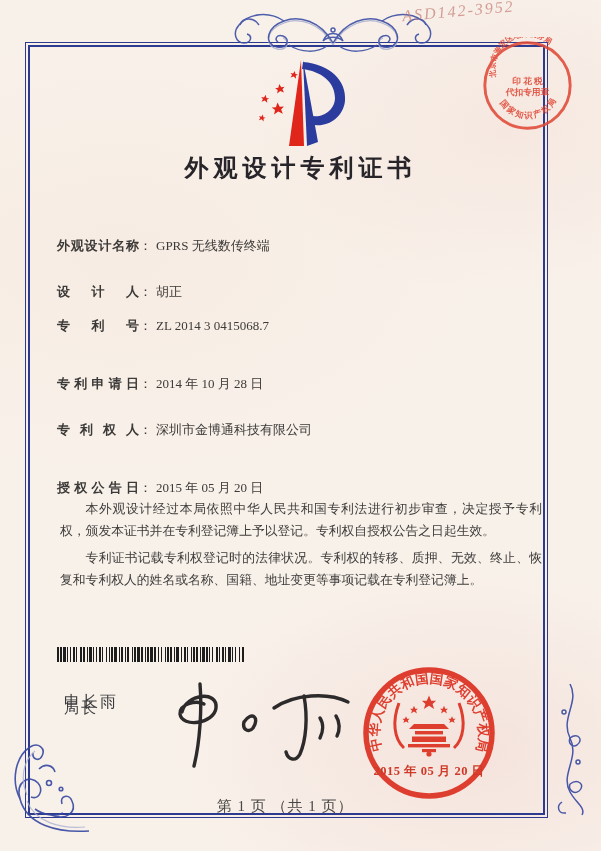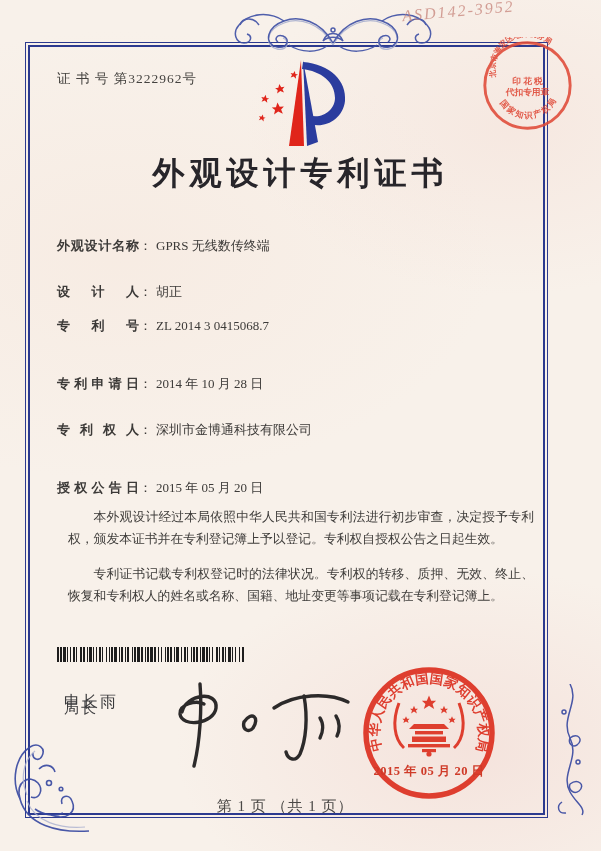--- a/index.html
+++ b/index.html
@@ -11,28 +11,28 @@
       radial-gradient(ellipse 380px 240px at 85% 15%, rgba(240,205,196,.25), rgba(240,205,196,0) 70%),
       #f8f1ea;
     font-family:"Liberation Serif","DejaVu Serif",serif;
     color:#3a3a3c;
   }
   .frame{position:absolute; left:25px; top:42px; width:521px; height:774px; border:1px solid #2c3a8f;}
   .frame-inner{position:absolute; inset:2px; border:2px solid #2c3a8f;}
   .cert-number{position:absolute; left:57px; top:70px; font-size:13.5px; letter-spacing:1px; color:#44423f;}
   .logo{position:absolute; left:251px; top:58px; width:100px; height:94px;}
   .title{position:absolute; left:0; top:152px; width:601px; text-align:center;
-         font-size:32px; font-weight:bold; letter-spacing:5px; color:#27252a;}
+         font-size:24px; font-weight:bold; letter-spacing:5px; color:#27252a;}
   .fields{position:absolute; left:57px; top:231px; width:470px;}
   .field-row{position:absolute; left:0; height:20px; font-size:13px; white-space:nowrap; color:#3c3a38;}
   .field-label{display:inline-block; width:82px; text-align:justify; text-align-last:justify; vertical-align:top;font-weight:bold;}
   .field-colon{display:inline-block; margin-right:4px;}
   .paras{position:absolute; left:56px; top:494px; width:490px; font-size:12.8px; line-height:22.4px;
          text-align:justify; color:#3e3c3a;}
-  .paras p{margin:12px; text-indent:2em;}
+  .paras p{margin:4px; text-indent:2em;}
   .barcode{position:absolute; left:57px; top:647px; width:190px; height:15px;}
   .barcode i{position:absolute; top:0; bottom:0; background:#1e1d1d;}
   .signer-title{position:absolute; left:64px; top:699px; font-size:15px; letter-spacing:2px;}
   .signer-name{position:absolute; left:64px; top:692px; font-size:16px; letter-spacing:2px;}
   .signature{position:absolute; left:152px; top:678px; width:215px; height:100px;}
   .seal-main{position:absolute; left:359px; top:663px; width:140px; height:140px; opacity:.92;}
   .seal-date{position:absolute; left:361px; top:763px; width:136px; text-align:center;
              font-size:12.5px; color:#cf3a28; letter-spacing:.5px; font-weight:bold;}
   .footer{position:absolute; left:175px; top:797px; width:220px; text-align:center; font-size:15px;
           letter-spacing:1px; color:#4a4846;}
@@ -94,21 +94,20 @@
       <path d="M22,54 C30,48 36,56 29,61 C24,64 20,59 22,54"></path>
       <path d="M22,100 C30,94 38,101 31,107 C25,111 20,105 22,100"></path>
       <circle cx="16" cy="28" r="2"></circle>
       <circle cx="30" cy="78" r="2"></circle>
       <path d="M14,118 C8,122 10,130 18,129"></path>
     </g>
   </svg>
 
   <div class="pencil">ASD142-3952</div>
 
-  <div class="cert-number">证 书 号 第3222962号</div>
 
   <svg class="stamp-tax" viewBox="0 0 100 100">
     <defs>
       <path id="taxTopArc" d="M 17.6 41.3 A 33.5 33.5 0 1 1 82.4 41.3" fill="none"></path>
       <path id="taxBotArc" d="M 19.6 64.2 A 33.5 33.5 0 0 0 80.4 64.2" fill="none"></path>
     </defs>
     <circle cx="50" cy="50" r="44" fill="none" stroke="#e04a38" stroke-width="3"></circle>
     <text font-size="7.8" fill="#df4634" font-weight="bold">
       <textPath href="#taxTopArc" textLength="86">北京市海淀区地方税务局</textPath>
     </text>

